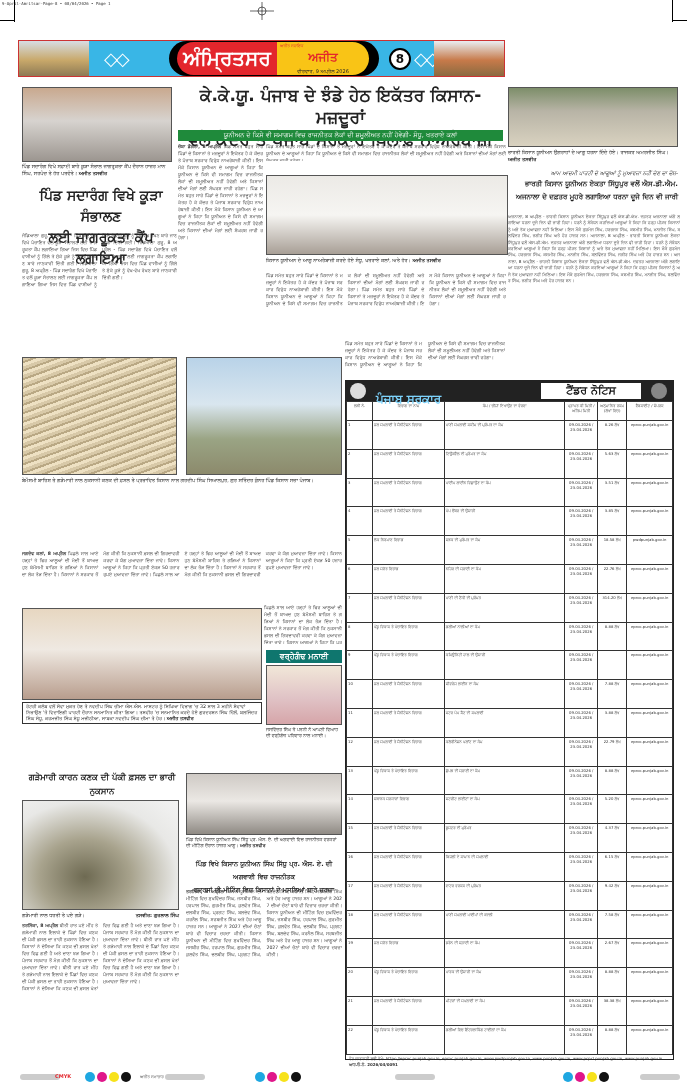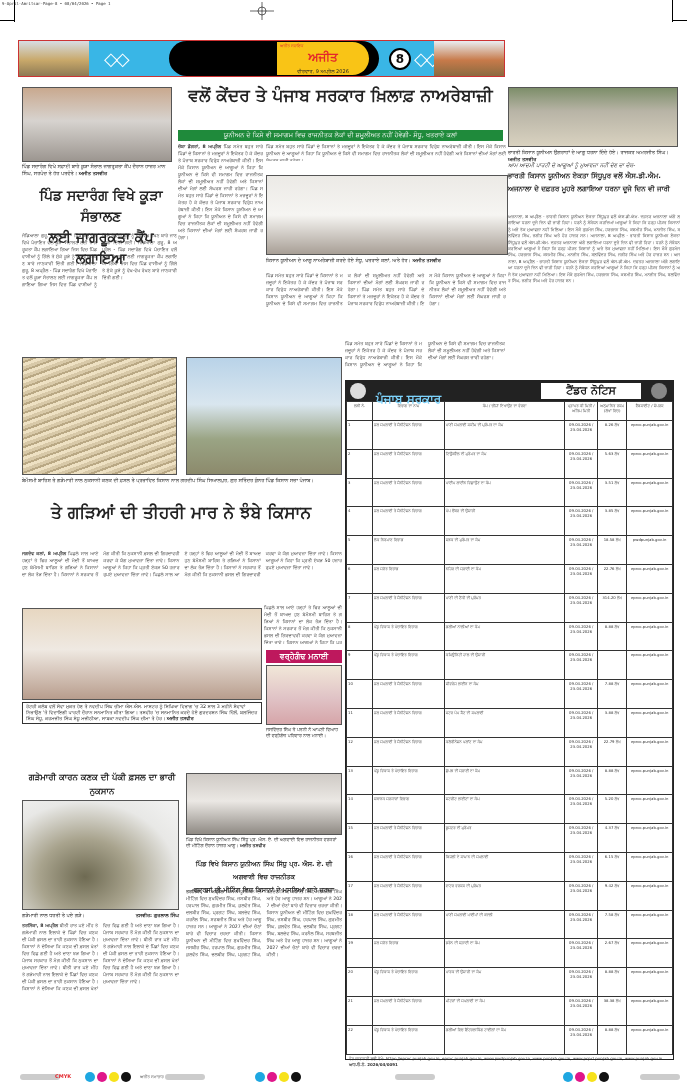--- a/index.html
+++ b/index.html
@@ -33,21 +33,21 @@
 .th-right{position:absolute;left:195px;top:2px;width:100px;height:16px;background:#fff;font-weight:bold;font-size:11px;text-align:center;line-height:16px}
 .th-emb{position:absolute;left:4px;top:2px;width:16px;height:16px;border-radius:50%;background:#ddd}
 .th-logo{position:absolute;right:6px;top:2px;width:16px;height:16px;border-radius:50%;background:#888}
 table{border-collapse:collapse;width:100%;font-size:3.8px;line-height:5px}
 td,th{border:1px solid #333;padding:1px;vertical-align:top;color:#333;overflow:hidden}
 th{font-weight:normal;height:19px;text-align:center}
 td{height:28.8px}
 .tfoot{font-size:4px;line-height:6px;padding:1px 3px;color:#333}
 .dots{position:absolute;top:1072px;display:flex;gap:2px}
 .dot{width:10px;height:10px;border-radius:50%}
-.redbox{background:#be185d;color:#fff;font-weight:bold;text-align:center}
+.redbox{background:#0f766e;color:#fff;font-weight:bold;text-align:center}
 </style>
 </head>
 <body>
 
 <div class="abs slug">9-April-Amritsar-Page-8 • 08/04/2026 • Page 1</div>
 <div class="abs crop" style="left:14px;top:0;width:1px;height:22px"></div>
 <div class="abs crop" style="left:0;top:20px;width:14px;height:1px"></div>
 <div class="abs crop" style="left:672px;top:0;width:1px;height:22px"></div>
 <div class="abs crop" style="left:673px;top:20px;width:14px;height:1px"></div>
 <div class="abs" style="left:250px;top:2px;width:24px;height:18px">
@@ -55,60 +55,61 @@
       <line x1="0" y1="9" x2="24" y2="9" stroke="#000" stroke-width="0.6"></line>
       <line x1="12" y1="0" x2="12" y2="18" stroke="#000" stroke-width="0.6"></line>
       <circle cx="12" cy="9" r="4" fill="none" stroke="#000" stroke-width="0.6"></circle>
     </svg>
 </div>
 
 <div class="abs mast">
   <div class="mast-pic mast-left"></div>
   <div class="diamonds" style="left:85px">◇◇</div>
   <div class="pill">
+    <div class="pill-red">ਅੰਮ੍ਰਿਤਸਰ</div>
     <div class="pill-yellow">
       <div class="s">ਅਜੀਤ ਸਹਾਇਕ</div>
       <div class="t">ਅਜੀਤ</div>
       <div class="d">ਵੀਰਵਾਰ, 9 ਅਪ੍ਰੈਲ 2026</div>
     </div>
   </div>
   <div class="diamonds" style="left:368px;width:0"></div>
   <div class="pageno">8</div>
   <div class="diamonds" style="left:395px">◇◇</div>
   <div class="mast-pic mast-right"></div>
 </div>
 
 <div class="abs photo" style="left:508px;top:87px;width:170px;height:60px;background:linear-gradient(180deg,#7d8e6a 0%,#b8b4a6 40%,#d9d2c0 100%)"></div>
 <div class="abs cap" style="left:508px;top:149px;width:170px"><span>ਭਾਰਤੀ ਕਿਸਾਨ ਯੂਨੀਅਨ ਉਗਰਾਹਾਂ ਦੇ ਆਗੂ ਧਰਨਾ ਦਿੰਦੇ ਹੋਏ। ਰਾਜਕਰ ਅਮਰਜੀਤ ਸਿੰਘ।</span> <b>ਅਜੀਤ ਤਸਵੀਰ</b></div>
 
 <div class="abs photo" style="left:22px;top:87px;width:150px;height:75px;background:linear-gradient(180deg,#c9a98f 0%,#d7d3cf 45%,#9c9690 100%)"></div>
 <div class="abs cap" style="left:22px;top:163px;width:150px"><span>ਪਿੰਡ ਸਦਾਰੰਗ ਵਿਖੇ ਸਫ਼ਾਈ ਬਾਰੇ ਕੂੜਾ ਸੰਭਾਲ ਜਾਗਰੂਕਤਾ ਕੈਂਪ ਦੌਰਾਨ ਹਾਜ਼ਰ ਮਾਨ ਸਿੰਘ, ਸਰਪੰਚ ਤੇ ਹੋਰ ਪਤਵੰਤੇ।</span> <b>ਅਜੀਤ ਤਸਵੀਰ</b></div>
 
 <div class="abs hl" style="left:178px;top:84px;width:325px;font-size:17px;line-height:22px">
+  <div>ਕੇ.ਕੇ.ਯੂ. ਪੰਜਾਬ ਦੇ ਝੰਡੇ ਹੇਠ ਇਕੱਤਰ ਕਿਸਾਨ-ਮਜ਼ਦੂਰਾਂ</div>
   <div>ਵਲੋਂ ਕੇਂਦਰ ਤੇ ਪੰਜਾਬ ਸਰਕਾਰ ਖ਼ਿਲਾਫ਼ ਨਾਅਰੇਬਾਜ਼ੀ</div>
 </div>
 <div class="abs band" style="left:178px;top:130px;width:325px">ਯੂਨੀਅਨ ਦੇ ਕਿਸੇ ਵੀ ਸਮਾਗਮ ਵਿਚ ਰਾਜਨੀਤਕ ਲੋਕਾਂ ਦੀ ਸ਼ਮੂਲੀਅਤ ਨਹੀਂ ਹੋਵੇਗੀ- ਸੰਧੂ, ਖਤਰਾਏ ਕਲਾਂ</div>
 <div class="abs body" style="left:178px;top:143px;width:85px;height:195px"><b>ਚੱਬਾ ਡੌਗਰਾਂ, 8 ਅਪ੍ਰੈਲ</b> <span>ਪਿੰਡ ਸਮੇਤ ਬਹੁਤ ਸਾਰੇ ਪਿੰਡਾਂ ਦੇ ਕਿਸਾਨਾਂ ਤੇ ਮਜ਼ਦੂਰਾਂ ਨੇ ਇਕੱਤਰ ਹੋ ਕੇ ਕੇਂਦਰ ਤੇ ਪੰਜਾਬ ਸਰਕਾਰ ਵਿਰੁੱਧ ਨਾਅਰੇਬਾਜ਼ੀ ਕੀਤੀ। ਇਸ ਮੌਕੇ ਕਿਸਾਨ ਯੂਨੀਅਨ ਦੇ ਆਗੂਆਂ ਨੇ ਕਿਹਾ ਕਿ ਯੂਨੀਅਨ ਦੇ ਕਿਸੇ ਵੀ ਸਮਾਗਮ ਵਿਚ ਰਾਜਨੀਤਕ ਲੋਕਾਂ ਦੀ ਸ਼ਮੂਲੀਅਤ ਨਹੀਂ ਹੋਵੇਗੀ ਅਤੇ ਕਿਸਾਨਾਂ ਦੀਆਂ ਮੰਗਾਂ ਲਈ ਸੰਘਰਸ਼ ਜਾਰੀ ਰਹੇਗਾ।</span> <span>ਪਿੰਡ ਸਮੇਤ ਬਹੁਤ ਸਾਰੇ ਪਿੰਡਾਂ ਦੇ ਕਿਸਾਨਾਂ ਤੇ ਮਜ਼ਦੂਰਾਂ ਨੇ ਇਕੱਤਰ ਹੋ ਕੇ ਕੇਂਦਰ ਤੇ ਪੰਜਾਬ ਸਰਕਾਰ ਵਿਰੁੱਧ ਨਾਅਰੇਬਾਜ਼ੀ ਕੀਤੀ। ਇਸ ਮੌਕੇ ਕਿਸਾਨ ਯੂਨੀਅਨ ਦੇ ਆਗੂਆਂ ਨੇ ਕਿਹਾ ਕਿ ਯੂਨੀਅਨ ਦੇ ਕਿਸੇ ਵੀ ਸਮਾਗਮ ਵਿਚ ਰਾਜਨੀਤਕ ਲੋਕਾਂ ਦੀ ਸ਼ਮੂਲੀਅਤ ਨਹੀਂ ਹੋਵੇਗੀ ਅਤੇ ਕਿਸਾਨਾਂ ਦੀਆਂ ਮੰਗਾਂ ਲਈ ਸੰਘਰਸ਼ ਜਾਰੀ ਰਹੇਗਾ।</span></div>
 <div class="abs body" style="left:266px;top:143px;width:240px;height:18px"><span>ਪਿੰਡ ਸਮੇਤ ਬਹੁਤ ਸਾਰੇ ਪਿੰਡਾਂ ਦੇ ਕਿਸਾਨਾਂ ਤੇ ਮਜ਼ਦੂਰਾਂ ਨੇ ਇਕੱਤਰ ਹੋ ਕੇ ਕੇਂਦਰ ਤੇ ਪੰਜਾਬ ਸਰਕਾਰ ਵਿਰੁੱਧ ਨਾਅਰੇਬਾਜ਼ੀ ਕੀਤੀ। ਇਸ ਮੌਕੇ ਕਿਸਾਨ ਯੂਨੀਅਨ ਦੇ ਆਗੂਆਂ ਨੇ ਕਿਹਾ ਕਿ ਯੂਨੀਅਨ ਦੇ ਕਿਸੇ ਵੀ ਸਮਾਗਮ ਵਿਚ ਰਾਜਨੀਤਕ ਲੋਕਾਂ ਦੀ ਸ਼ਮੂਲੀਅਤ ਨਹੀਂ ਹੋਵੇਗੀ ਅਤੇ ਕਿਸਾਨਾਂ ਦੀਆਂ ਮੰਗਾਂ ਲਈ ਸੰਘਰਸ਼ ਜਾਰੀ ਰਹੇਗਾ।</span></div>
 <div class="abs photo" style="left:266px;top:175px;width:242px;height:80px;background:linear-gradient(180deg,#eceae6 0%,#f6f5f2 50%,#a89f96 100%)"></div>
 <div class="abs cap" style="left:266px;top:257px;width:242px"><span>ਕਿਸਾਨ ਯੂਨੀਅਨ ਦੇ ਆਗੂ ਨਾਅਰੇਬਾਜ਼ੀ ਕਰਦੇ ਹੋਏ ਸੰਧੂ, ਖਤਰਾਏ ਕਲਾਂ, ਅਤੇ ਹੋਰ।</span> <b>ਅਜੀਤ ਤਸਵੀਰ</b></div>
 <div class="abs body" style="left:266px;top:272px;width:240px;height:68px;columns:3;column-gap:5px"><span>ਪਿੰਡ ਸਮੇਤ ਬਹੁਤ ਸਾਰੇ ਪਿੰਡਾਂ ਦੇ ਕਿਸਾਨਾਂ ਤੇ ਮਜ਼ਦੂਰਾਂ ਨੇ ਇਕੱਤਰ ਹੋ ਕੇ ਕੇਂਦਰ ਤੇ ਪੰਜਾਬ ਸਰਕਾਰ ਵਿਰੁੱਧ ਨਾਅਰੇਬਾਜ਼ੀ ਕੀਤੀ। ਇਸ ਮੌਕੇ ਕਿਸਾਨ ਯੂਨੀਅਨ ਦੇ ਆਗੂਆਂ ਨੇ ਕਿਹਾ ਕਿ ਯੂਨੀਅਨ ਦੇ ਕਿਸੇ ਵੀ ਸਮਾਗਮ ਵਿਚ ਰਾਜਨੀਤਕ ਲੋਕਾਂ ਦੀ ਸ਼ਮੂਲੀਅਤ ਨਹੀਂ ਹੋਵੇਗੀ ਅਤੇ ਕਿਸਾਨਾਂ ਦੀਆਂ ਮੰਗਾਂ ਲਈ ਸੰਘਰਸ਼ ਜਾਰੀ ਰਹੇਗਾ।</span> <span>ਪਿੰਡ ਸਮੇਤ ਬਹੁਤ ਸਾਰੇ ਪਿੰਡਾਂ ਦੇ ਕਿਸਾਨਾਂ ਤੇ ਮਜ਼ਦੂਰਾਂ ਨੇ ਇਕੱਤਰ ਹੋ ਕੇ ਕੇਂਦਰ ਤੇ ਪੰਜਾਬ ਸਰਕਾਰ ਵਿਰੁੱਧ ਨਾਅਰੇਬਾਜ਼ੀ ਕੀਤੀ। ਇਸ ਮੌਕੇ ਕਿਸਾਨ ਯੂਨੀਅਨ ਦੇ ਆਗੂਆਂ ਨੇ ਕਿਹਾ ਕਿ ਯੂਨੀਅਨ ਦੇ ਕਿਸੇ ਵੀ ਸਮਾਗਮ ਵਿਚ ਰਾਜਨੀਤਕ ਲੋਕਾਂ ਦੀ ਸ਼ਮੂਲੀਅਤ ਨਹੀਂ ਹੋਵੇਗੀ ਅਤੇ ਕਿਸਾਨਾਂ ਦੀਆਂ ਮੰਗਾਂ ਲਈ ਸੰਘਰਸ਼ ਜਾਰੀ ਰਹੇਗਾ।</span></div>
 
 <div class="abs hl" style="left:22px;top:185px;width:158px;font-size:14px;line-height:21px">
   <div>ਪਿੰਡ ਸਦਾਰੰਗ ਵਿਖੇ ਕੂੜਾ ਸੰਭਾਲਣ</div>
   <div>ਲਈ ਜਾਗਰੂਕਤਾ ਕੈਂਪ ਲਗਾਇਆ</div>
 </div>
 <div class="abs body" style="left:22px;top:232px;width:155px;height:100px;columns:2;column-gap:5px"><span>ਜੰਡਿਆਲਾ ਗੁਰੂ, 8 ਅਪ੍ਰੈਲ - ਪਿੰਡ ਸਦਾਰੰਗ ਵਿਖੇ ਪੰਚਾਇਤ ਵਲੋਂ ਕੂੜਾ ਸੰਭਾਲਣ ਲਈ ਜਾਗਰੂਕਤਾ ਕੈਂਪ ਲਗਾਇਆ ਗਿਆ ਜਿਸ ਵਿਚ ਪਿੰਡ ਵਾਸੀਆਂ ਨੂੰ ਗਿੱਲੇ ਤੇ ਸੁੱਕੇ ਕੂੜੇ ਨੂੰ ਵੱਖ-ਵੱਖ ਰੱਖਣ ਬਾਰੇ ਜਾਣਕਾਰੀ ਦਿੱਤੀ ਗਈ।</span> <span>ਜੰਡਿਆਲਾ ਗੁਰੂ, 8 ਅਪ੍ਰੈਲ - ਪਿੰਡ ਸਦਾਰੰਗ ਵਿਖੇ ਪੰਚਾਇਤ ਵਲੋਂ ਕੂੜਾ ਸੰਭਾਲਣ ਲਈ ਜਾਗਰੂਕਤਾ ਕੈਂਪ ਲਗਾਇਆ ਗਿਆ ਜਿਸ ਵਿਚ ਪਿੰਡ ਵਾਸੀਆਂ ਨੂੰ ਗਿੱਲੇ ਤੇ ਸੁੱਕੇ ਕੂੜੇ ਨੂੰ ਵੱਖ-ਵੱਖ ਰੱਖਣ ਬਾਰੇ ਜਾਣਕਾਰੀ ਦਿੱਤੀ ਗਈ।</span> <span>ਜੰਡਿਆਲਾ ਗੁਰੂ, 8 ਅਪ੍ਰੈਲ - ਪਿੰਡ ਸਦਾਰੰਗ ਵਿਖੇ ਪੰਚਾਇਤ ਵਲੋਂ ਕੂੜਾ ਸੰਭਾਲਣ ਲਈ ਜਾਗਰੂਕਤਾ ਕੈਂਪ ਲਗਾਇਆ ਗਿਆ ਜਿਸ ਵਿਚ ਪਿੰਡ ਵਾਸੀਆਂ ਨੂੰ ਗਿੱਲੇ ਤੇ ਸੁੱਕੇ ਕੂੜੇ ਨੂੰ ਵੱਖ-ਵੱਖ ਰੱਖਣ ਬਾਰੇ ਜਾਣਕਾਰੀ ਦਿੱਤੀ ਗਈ।</span></div>
 
 <div class="abs photo" style="left:22px;top:357px;width:155px;height:118px;background:repeating-linear-gradient(160deg,#d8c9a8 0 3px,#b9a884 3px 5px,#eee1c3 5px 8px)"></div>
 <div class="abs photo" style="left:186px;top:357px;width:156px;height:118px;background:linear-gradient(180deg,#b9d3e8 0%,#d9e6ef 40%,#9aa484 70%,#8c8a6c 100%)"></div>
 <div class="abs cap" style="left:22px;top:477px;width:320px">ਬੇਮੌਸਮੀ ਬਾਰਿਸ਼ ਤੇ ਗੜੇਮਾਰੀ ਨਾਲ ਨੁਕਸਾਨੀ ਕਣਕ ਦੀ ਫ਼ਸਲ ਤੇ ਪ੍ਰਭਾਵਿਤ ਕਿਸਾਨ ਨਾਲ ਗਰਦੀਪ ਸਿੰਘ ਸਿਆਲਪੁਰ, ਗੁਰ ਸਤਿੰਦਰ ਕੁੰਨਰ ਪਿੰਡ ਕਿਸਾਨ ਸਭਾ ਪੰਜਾਬ।</div>
 
 <div class="abs hl" style="left:20px;top:500px;width:322px;font-size:17px;line-height:24px">
-  <div>ਤੇ ਗੜਿਆਂ ਦੀ ਤੀਹਰੀ ਮਾਰ ਨੇ ਝੰਬੇ ਕਿਸਾਨ</div>
 </div>
 <div class="abs body" style="left:22px;top:550px;width:320px;height:54px;columns:4;column-gap:5px"><b>ਜਗਦੇਵ ਕਲਾਂ, 8 ਅਪ੍ਰੈਲ</b> <span>ਪਿਛਲੇ ਸਾਲ ਆਏ ਹੜ੍ਹਾਂ ਤੇ ਫਿਰ ਆਲੂਆਂ ਦੀ ਮੰਦੀ ਤੋਂ ਬਾਅਦ ਹੁਣ ਬੇਮੌਸਮੀ ਬਾਰਿਸ਼ ਤੇ ਗੜਿਆਂ ਨੇ ਕਿਸਾਨਾਂ ਦਾ ਲੱਕ ਤੋੜ ਦਿੱਤਾ ਹੈ। ਕਿਸਾਨਾਂ ਨੇ ਸਰਕਾਰ ਤੋਂ ਮੰਗ ਕੀਤੀ ਕਿ ਨੁਕਸਾਨੀ ਫ਼ਸਲ ਦੀ ਗਿਰਦਾਵਰੀ ਕਰਵਾ ਕੇ ਯੋਗ ਮੁਆਵਜ਼ਾ ਦਿੱਤਾ ਜਾਵੇ। ਕਿਸਾਨ ਆਗੂਆਂ ਨੇ ਕਿਹਾ ਕਿ ਪ੍ਰਤੀ ਏਕੜ 50 ਹਜ਼ਾਰ ਰੁਪਏ ਮੁਆਵਜ਼ਾ ਦਿੱਤਾ ਜਾਵੇ।</span> <span>ਪਿਛਲੇ ਸਾਲ ਆਏ ਹੜ੍ਹਾਂ ਤੇ ਫਿਰ ਆਲੂਆਂ ਦੀ ਮੰਦੀ ਤੋਂ ਬਾਅਦ ਹੁਣ ਬੇਮੌਸਮੀ ਬਾਰਿਸ਼ ਤੇ ਗੜਿਆਂ ਨੇ ਕਿਸਾਨਾਂ ਦਾ ਲੱਕ ਤੋੜ ਦਿੱਤਾ ਹੈ। ਕਿਸਾਨਾਂ ਨੇ ਸਰਕਾਰ ਤੋਂ ਮੰਗ ਕੀਤੀ ਕਿ ਨੁਕਸਾਨੀ ਫ਼ਸਲ ਦੀ ਗਿਰਦਾਵਰੀ ਕਰਵਾ ਕੇ ਯੋਗ ਮੁਆਵਜ਼ਾ ਦਿੱਤਾ ਜਾਵੇ। ਕਿਸਾਨ ਆਗੂਆਂ ਨੇ ਕਿਹਾ ਕਿ ਪ੍ਰਤੀ ਏਕੜ 50 ਹਜ਼ਾਰ ਰੁਪਏ ਮੁਆਵਜ਼ਾ ਦਿੱਤਾ ਜਾਵੇ।</span></div>
 <div class="abs body" style="left:264px;top:604px;width:78px;height:40px"><span>ਪਿਛਲੇ ਸਾਲ ਆਏ ਹੜ੍ਹਾਂ ਤੇ ਫਿਰ ਆਲੂਆਂ ਦੀ ਮੰਦੀ ਤੋਂ ਬਾਅਦ ਹੁਣ ਬੇਮੌਸਮੀ ਬਾਰਿਸ਼ ਤੇ ਗੜਿਆਂ ਨੇ ਕਿਸਾਨਾਂ ਦਾ ਲੱਕ ਤੋੜ ਦਿੱਤਾ ਹੈ। ਕਿਸਾਨਾਂ ਨੇ ਸਰਕਾਰ ਤੋਂ ਮੰਗ ਕੀਤੀ ਕਿ ਨੁਕਸਾਨੀ ਫ਼ਸਲ ਦੀ ਗਿਰਦਾਵਰੀ ਕਰਵਾ ਕੇ ਯੋਗ ਮੁਆਵਜ਼ਾ ਦਿੱਤਾ ਜਾਵੇ। ਕਿਸਾਨ ਆਗੂਆਂ ਨੇ ਕਿਹਾ ਕਿ ਪ੍ਰਤੀ ਏਕੜ 50 ਹਜ਼ਾਰ ਰੁਪਏ ਮੁਆਵਜ਼ਾ ਦਿੱਤਾ ਜਾਵੇ।</span></div>
 
 <div class="abs photo" style="left:22px;top:608px;width:240px;height:92px;background:linear-gradient(180deg,#e7d7c1 0%,#efe9e2 45%,#b89d8d 100%)"></div>
 <div class="abs cap" style="left:22px;top:702px;width:240px;border:1px solid #333;padding:1px 3px;font-size:4.8px;line-height:6px"><span>ਰੋਟਰੀ ਕਲੱਬ ਵਲੋਂ ਸੇਵਾ ਮੁਕਤ ਹੋਣ ਤੇ ਨਵਦੀਪ ਸਿੰਘ ਚੀਮਾ ਐਸ.ਐਸ. ਮਾਸਟਰ ਨੂੰ ਸਿਖਿਆ ਵਿਭਾਗ 'ਚ 32 ਸਾਲ 3 ਮਹੀਨੇ ਸੇਵਾਵਾਂ ਨਿਭਾਉਣ 'ਤੇ ਵਿਦਾਇਗੀ ਪਾਰਟੀ ਦੌਰਾਨ ਸਨਮਾਨਿਤ ਕੀਤਾ ਗਿਆ। ਤਸਵੀਰ 'ਚ ਸਨਮਾਨਿਤ ਕਰਦੇ ਹੋਏ ਗੁਰਦਰਸ਼ਨ ਸਿੰਘ ਢਿੱਲੋਂ, ਬਲਜਿੰਦਰ ਸਿੰਘ ਸੰਧੂ, ਕਰਮਜੀਤ ਸਿੰਘ ਸੰਧੂ ਮਜੀਠੀਆ, ਸਾਬਕਾ ਨਵਦੀਪ ਸਿੰਘ ਚੀਮਾ ਤੇ ਹੋਰ।</span> <b>ਅਜੀਤ ਤਸਵੀਰ</b></div>
 
 <div class="abs redbox" style="left:266px;top:650px;width:76px;height:13px;font-size:8px;line-height:13px">ਵਰ੍ਹੇਗੰਢ ਮਨਾਈ</div>
 <div class="abs photo" style="left:266px;top:665px;width:76px;height:60px;background:linear-gradient(180deg,#f1e7d8 0%,#e0c3c6 55%,#d6a5a9 100%)"></div>
 <div class="abs cap" style="left:266px;top:727px;width:76px;font-size:4.5px;line-height:6px">ਜਸਵਿੰਦਰ ਸਿੰਘ ਤੇ ਪਤਨੀ ਨੇ ਆਪਣੀ ਵਿਆਹ ਦੀ ਵਰ੍ਹੇਗੰਢ ਪਰਿਵਾਰ ਨਾਲ ਮਨਾਈ।</div>
@@ -124,21 +125,21 @@
 <div class="abs body" style="left:22px;top:922px;width:157px;height:140px;columns:2;column-gap:5px"><b>ਤਰਸਿੱਕਾ, 8 ਅਪ੍ਰੈਲ</b> <span>ਬੀਤੀ ਰਾਤ ਪਏ ਮੀਂਹ ਤੇ ਗੜੇਮਾਰੀ ਨਾਲ ਇਲਾਕੇ ਦੇ ਪਿੰਡਾਂ ਵਿਚ ਕਣਕ ਦੀ ਪੱਕੀ ਫ਼ਸਲ ਦਾ ਭਾਰੀ ਨੁਕਸਾਨ ਹੋਇਆ ਹੈ। ਕਿਸਾਨਾਂ ਨੇ ਦੱਸਿਆ ਕਿ ਕਣਕ ਦੀ ਫ਼ਸਲ ਖੇਤਾਂ ਵਿਚ ਵਿਛ ਗਈ ਹੈ ਅਤੇ ਦਾਣਾ ਝੜ ਗਿਆ ਹੈ। ਪੰਜਾਬ ਸਰਕਾਰ ਤੋਂ ਮੰਗ ਕੀਤੀ ਕਿ ਨੁਕਸਾਨ ਦਾ ਮੁਆਵਜ਼ਾ ਦਿੱਤਾ ਜਾਵੇ।</span> <span>ਬੀਤੀ ਰਾਤ ਪਏ ਮੀਂਹ ਤੇ ਗੜੇਮਾਰੀ ਨਾਲ ਇਲਾਕੇ ਦੇ ਪਿੰਡਾਂ ਵਿਚ ਕਣਕ ਦੀ ਪੱਕੀ ਫ਼ਸਲ ਦਾ ਭਾਰੀ ਨੁਕਸਾਨ ਹੋਇਆ ਹੈ। ਕਿਸਾਨਾਂ ਨੇ ਦੱਸਿਆ ਕਿ ਕਣਕ ਦੀ ਫ਼ਸਲ ਖੇਤਾਂ ਵਿਚ ਵਿਛ ਗਈ ਹੈ ਅਤੇ ਦਾਣਾ ਝੜ ਗਿਆ ਹੈ। ਪੰਜਾਬ ਸਰਕਾਰ ਤੋਂ ਮੰਗ ਕੀਤੀ ਕਿ ਨੁਕਸਾਨ ਦਾ ਮੁਆਵਜ਼ਾ ਦਿੱਤਾ ਜਾਵੇ।</span> <span>ਬੀਤੀ ਰਾਤ ਪਏ ਮੀਂਹ ਤੇ ਗੜੇਮਾਰੀ ਨਾਲ ਇਲਾਕੇ ਦੇ ਪਿੰਡਾਂ ਵਿਚ ਕਣਕ ਦੀ ਪੱਕੀ ਫ਼ਸਲ ਦਾ ਭਾਰੀ ਨੁਕਸਾਨ ਹੋਇਆ ਹੈ। ਕਿਸਾਨਾਂ ਨੇ ਦੱਸਿਆ ਕਿ ਕਣਕ ਦੀ ਫ਼ਸਲ ਖੇਤਾਂ ਵਿਚ ਵਿਛ ਗਈ ਹੈ ਅਤੇ ਦਾਣਾ ਝੜ ਗਿਆ ਹੈ। ਪੰਜਾਬ ਸਰਕਾਰ ਤੋਂ ਮੰਗ ਕੀਤੀ ਕਿ ਨੁਕਸਾਨ ਦਾ ਮੁਆਵਜ਼ਾ ਦਿੱਤਾ ਜਾਵੇ।</span></div>
 
 <div class="abs photo" style="left:186px;top:773px;width:156px;height:62px;background:linear-gradient(180deg,#cfcac5 0%,#ebe8e4 45%,#8f8a84 100%)"></div>
 <div class="abs cap" style="left:186px;top:837px;width:156px;font-size:4.5px;line-height:6px"><span>ਪਿੰਡ ਵਿਖੇ ਕਿਸਾਨ ਯੂਨੀਅਨ ਸਿੰਘ ਸਿੱਧੂ ਪ੍ਰ. ਐਸ. ਏ. ਦੀ ਅਗਵਾਈ ਵਿਚ ਰਾਜਨੀਤਕ ਵਰਕਰਾਂ ਦੀ ਮੀਟਿੰਗ ਦੌਰਾਨ ਹਾਜ਼ਰ ਆਗੂ।</span> <b>ਅਜੀਤ ਤਸਵੀਰ</b></div>
 <div class="abs hl" style="left:186px;top:858px;width:156px;font-size:6.5px;line-height:13px">
   <div>ਪਿੰਡ ਵਿਖੇ ਕਿਸਾਨ ਯੂਨੀਅਨ ਸਿੰਘ ਸਿੱਧੂ ਪ੍ਰ. ਐਸ. ਏ. ਦੀ ਅਗਵਾਈ ਵਿਚ ਰਾਜਨੀਤਕ</div>
   <div>ਰਦਰਸਾਂ ਦੀ ਮੀਟਿੰਗ ਵਿਚ ਕਿਸਾਨਾਂ ਦੇ ਮਸਲਿਆਂ ਬਾਰੇ ਚਰਚਾ</div>
 </div>
 <div class="abs body" style="left:186px;top:888px;width:156px;height:175px;columns:2;column-gap:5px"><b>ਤਰਸਿੱਕਾ, 8 ਅਪ੍ਰੈਲ</b> <span>ਕਿਸਾਨ ਯੂਨੀਅਨ ਦੀ ਮੀਟਿੰਗ ਵਿਚ ਸੁਖਵਿੰਦਰ ਸਿੰਘ, ਜਸਬੀਰ ਸਿੰਘ, ਹਰਪਾਲ ਸਿੰਘ, ਗੁਰਮੀਤ ਸਿੰਘ, ਕੁਲਵੰਤ ਸਿੰਘ, ਦਲਬੀਰ ਸਿੰਘ, ਪ੍ਰਗਟ ਸਿੰਘ, ਬਲਦੇਵ ਸਿੰਘ, ਕਰਨੈਲ ਸਿੰਘ, ਸਰਬਜੀਤ ਸਿੰਘ ਅਤੇ ਹੋਰ ਆਗੂ ਹਾਜ਼ਰ ਸਨ। ਆਗੂਆਂ ਨੇ 2027 ਦੀਆਂ ਚੋਣਾਂ ਬਾਰੇ ਵੀ ਵਿਚਾਰ ਚਰਚਾ ਕੀਤੀ।</span> <span>ਕਿਸਾਨ ਯੂਨੀਅਨ ਦੀ ਮੀਟਿੰਗ ਵਿਚ ਸੁਖਵਿੰਦਰ ਸਿੰਘ, ਜਸਬੀਰ ਸਿੰਘ, ਹਰਪਾਲ ਸਿੰਘ, ਗੁਰਮੀਤ ਸਿੰਘ, ਕੁਲਵੰਤ ਸਿੰਘ, ਦਲਬੀਰ ਸਿੰਘ, ਪ੍ਰਗਟ ਸਿੰਘ, ਬਲਦੇਵ ਸਿੰਘ, ਕਰਨੈਲ ਸਿੰਘ, ਸਰਬਜੀਤ ਸਿੰਘ ਅਤੇ ਹੋਰ ਆਗੂ ਹਾਜ਼ਰ ਸਨ। ਆਗੂਆਂ ਨੇ 2027 ਦੀਆਂ ਚੋਣਾਂ ਬਾਰੇ ਵੀ ਵਿਚਾਰ ਚਰਚਾ ਕੀਤੀ।</span> <span>ਕਿਸਾਨ ਯੂਨੀਅਨ ਦੀ ਮੀਟਿੰਗ ਵਿਚ ਸੁਖਵਿੰਦਰ ਸਿੰਘ, ਜਸਬੀਰ ਸਿੰਘ, ਹਰਪਾਲ ਸਿੰਘ, ਗੁਰਮੀਤ ਸਿੰਘ, ਕੁਲਵੰਤ ਸਿੰਘ, ਦਲਬੀਰ ਸਿੰਘ, ਪ੍ਰਗਟ ਸਿੰਘ, ਬਲਦੇਵ ਸਿੰਘ, ਕਰਨੈਲ ਸਿੰਘ, ਸਰਬਜੀਤ ਸਿੰਘ ਅਤੇ ਹੋਰ ਆਗੂ ਹਾਜ਼ਰ ਸਨ। ਆਗੂਆਂ ਨੇ 2027 ਦੀਆਂ ਚੋਣਾਂ ਬਾਰੇ ਵੀ ਵਿਚਾਰ ਚਰਚਾ ਕੀਤੀ।</span></div>
 
-<div class="abs" style="left:508px;top:160px;width:170px;text-align:left;color:#222">
+<div class="abs" style="left:508px;top:168px;width:170px;text-align:right;color:#222">
   <div style="font-size:5.5px;font-style:italic;line-height:10px">ਆਮ ਆਦਮੀ ਪਾਰਟੀ ਦੇ ਆਗੂਆਂ ਨੂੰ ਮੁਆਵਜ਼ਾ ਨਹੀਂ ਦੇਣ ਦਾ ਦੋਸ਼-</div>
   <div style="font-size:7px;font-weight:bold;line-height:13px">ਭਾਰਤੀ ਕਿਸਾਨ ਯੂਨੀਅਨ ਏਕਤਾ ਸਿੱਧੂਪੁਰ ਵਲੋਂ ਐਸ.ਡੀ.ਐਮ.</div>
   <div style="font-size:7px;font-weight:bold;line-height:13px">ਅਜਨਾਲਾ ਦੇ ਦਫ਼ਤਰ ਮੂਹਰੇ ਲਗਾਇਆ ਧਰਨਾ ਦੂਜੇ ਦਿਨ ਵੀ ਜਾਰੀ</div>
 </div>
 <div class="abs body" style="left:508px;top:214px;width:172px;height:158px;font-size:4.2px;line-height:6.4px"><span>ਅਜਨਾਲਾ, 8 ਅਪ੍ਰੈਲ - ਭਾਰਤੀ ਕਿਸਾਨ ਯੂਨੀਅਨ ਏਕਤਾ ਸਿੱਧੂਪੁਰ ਵਲੋਂ ਐਸ.ਡੀ.ਐਮ. ਦਫ਼ਤਰ ਅਜਨਾਲਾ ਅੱਗੇ ਲਗਾਇਆ ਧਰਨਾ ਦੂਜੇ ਦਿਨ ਵੀ ਜਾਰੀ ਰਿਹਾ। ਧਰਨੇ ਨੂੰ ਸੰਬੋਧਨ ਕਰਦਿਆਂ ਆਗੂਆਂ ਨੇ ਕਿਹਾ ਕਿ ਹੜ੍ਹ ਪੀੜਤ ਕਿਸਾਨਾਂ ਨੂੰ ਅਜੇ ਤੱਕ ਮੁਆਵਜ਼ਾ ਨਹੀਂ ਮਿਲਿਆ। ਇਸ ਮੌਕੇ ਗੁਰਮੇਜ ਸਿੰਘ, ਹਰਭਜਨ ਸਿੰਘ, ਕਸ਼ਮੀਰ ਸਿੰਘ, ਮਨਜੀਤ ਸਿੰਘ, ਬਲਵਿੰਦਰ ਸਿੰਘ, ਜਗੀਰ ਸਿੰਘ ਅਤੇ ਹੋਰ ਹਾਜ਼ਰ ਸਨ।</span> <span>ਅਜਨਾਲਾ, 8 ਅਪ੍ਰੈਲ - ਭਾਰਤੀ ਕਿਸਾਨ ਯੂਨੀਅਨ ਏਕਤਾ ਸਿੱਧੂਪੁਰ ਵਲੋਂ ਐਸ.ਡੀ.ਐਮ. ਦਫ਼ਤਰ ਅਜਨਾਲਾ ਅੱਗੇ ਲਗਾਇਆ ਧਰਨਾ ਦੂਜੇ ਦਿਨ ਵੀ ਜਾਰੀ ਰਿਹਾ। ਧਰਨੇ ਨੂੰ ਸੰਬੋਧਨ ਕਰਦਿਆਂ ਆਗੂਆਂ ਨੇ ਕਿਹਾ ਕਿ ਹੜ੍ਹ ਪੀੜਤ ਕਿਸਾਨਾਂ ਨੂੰ ਅਜੇ ਤੱਕ ਮੁਆਵਜ਼ਾ ਨਹੀਂ ਮਿਲਿਆ। ਇਸ ਮੌਕੇ ਗੁਰਮੇਜ ਸਿੰਘ, ਹਰਭਜਨ ਸਿੰਘ, ਕਸ਼ਮੀਰ ਸਿੰਘ, ਮਨਜੀਤ ਸਿੰਘ, ਬਲਵਿੰਦਰ ਸਿੰਘ, ਜਗੀਰ ਸਿੰਘ ਅਤੇ ਹੋਰ ਹਾਜ਼ਰ ਸਨ।</span> <span>ਅਜਨਾਲਾ, 8 ਅਪ੍ਰੈਲ - ਭਾਰਤੀ ਕਿਸਾਨ ਯੂਨੀਅਨ ਏਕਤਾ ਸਿੱਧੂਪੁਰ ਵਲੋਂ ਐਸ.ਡੀ.ਐਮ. ਦਫ਼ਤਰ ਅਜਨਾਲਾ ਅੱਗੇ ਲਗਾਇਆ ਧਰਨਾ ਦੂਜੇ ਦਿਨ ਵੀ ਜਾਰੀ ਰਿਹਾ। ਧਰਨੇ ਨੂੰ ਸੰਬੋਧਨ ਕਰਦਿਆਂ ਆਗੂਆਂ ਨੇ ਕਿਹਾ ਕਿ ਹੜ੍ਹ ਪੀੜਤ ਕਿਸਾਨਾਂ ਨੂੰ ਅਜੇ ਤੱਕ ਮੁਆਵਜ਼ਾ ਨਹੀਂ ਮਿਲਿਆ। ਇਸ ਮੌਕੇ ਗੁਰਮੇਜ ਸਿੰਘ, ਹਰਭਜਨ ਸਿੰਘ, ਕਸ਼ਮੀਰ ਸਿੰਘ, ਮਨਜੀਤ ਸਿੰਘ, ਬਲਵਿੰਦਰ ਸਿੰਘ, ਜਗੀਰ ਸਿੰਘ ਅਤੇ ਹੋਰ ਹਾਜ਼ਰ ਸਨ।</span></div>
 <div class="abs body" style="left:345px;top:340px;width:160px;height:35px;columns:2;column-gap:6px"><span>ਪਿੰਡ ਸਮੇਤ ਬਹੁਤ ਸਾਰੇ ਪਿੰਡਾਂ ਦੇ ਕਿਸਾਨਾਂ ਤੇ ਮਜ਼ਦੂਰਾਂ ਨੇ ਇਕੱਤਰ ਹੋ ਕੇ ਕੇਂਦਰ ਤੇ ਪੰਜਾਬ ਸਰਕਾਰ ਵਿਰੁੱਧ ਨਾਅਰੇਬਾਜ਼ੀ ਕੀਤੀ। ਇਸ ਮੌਕੇ ਕਿਸਾਨ ਯੂਨੀਅਨ ਦੇ ਆਗੂਆਂ ਨੇ ਕਿਹਾ ਕਿ ਯੂਨੀਅਨ ਦੇ ਕਿਸੇ ਵੀ ਸਮਾਗਮ ਵਿਚ ਰਾਜਨੀਤਕ ਲੋਕਾਂ ਦੀ ਸ਼ਮੂਲੀਅਤ ਨਹੀਂ ਹੋਵੇਗੀ ਅਤੇ ਕਿਸਾਨਾਂ ਦੀਆਂ ਮੰਗਾਂ ਲਈ ਸੰਘਰਸ਼ ਜਾਰੀ ਰਹੇਗਾ।</span></div>
 
 <div class="abs tender">
   <div class="tender-head">
     <div class="th-emb"></div>

